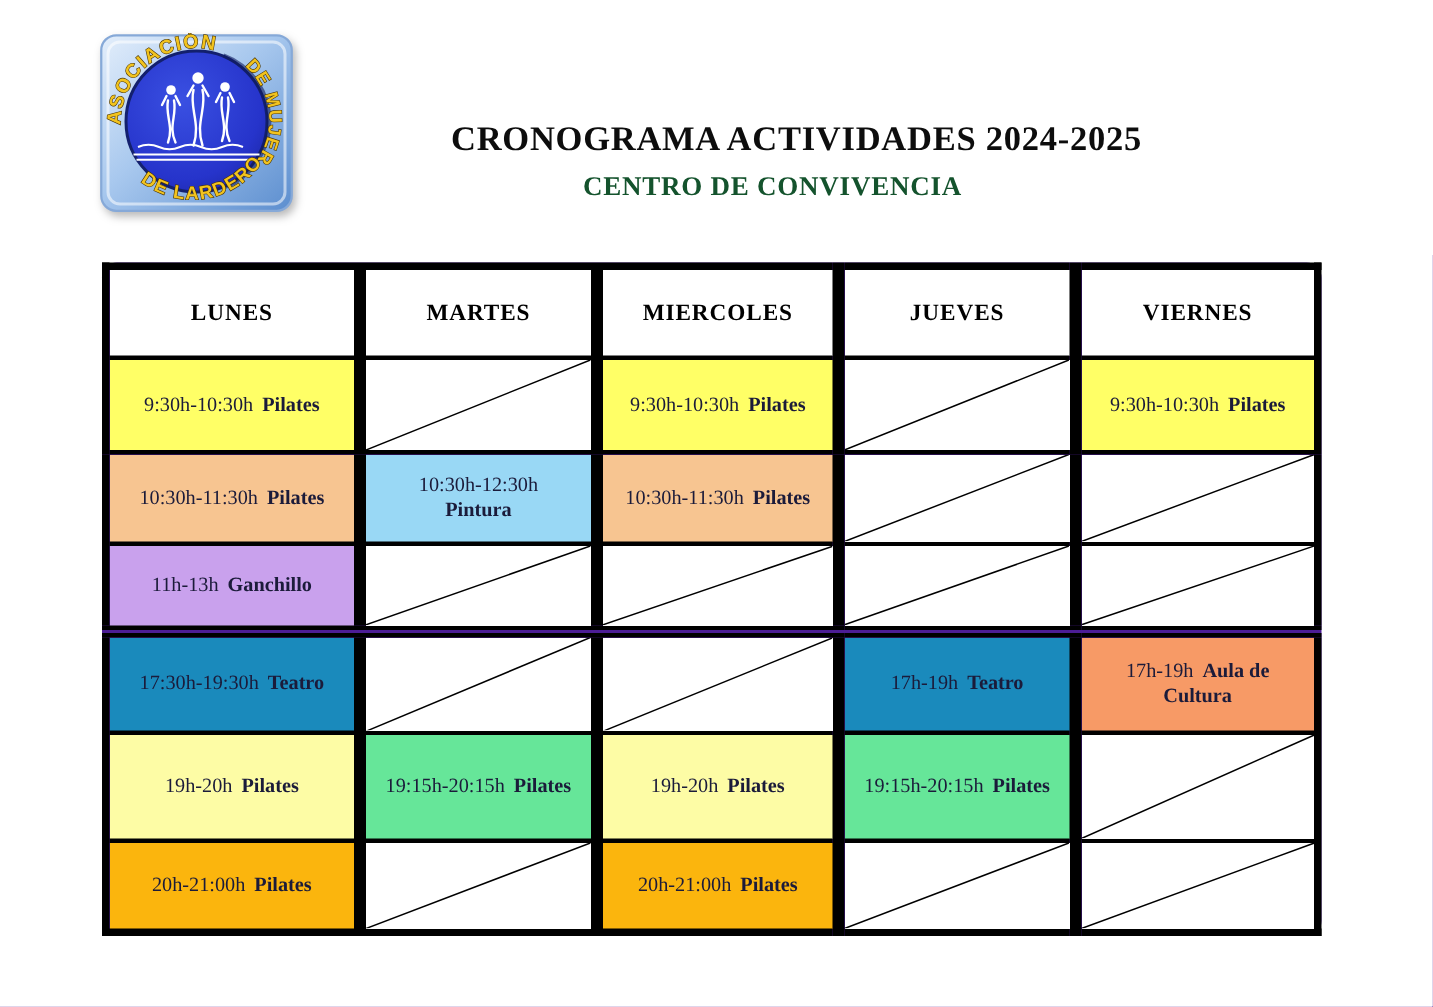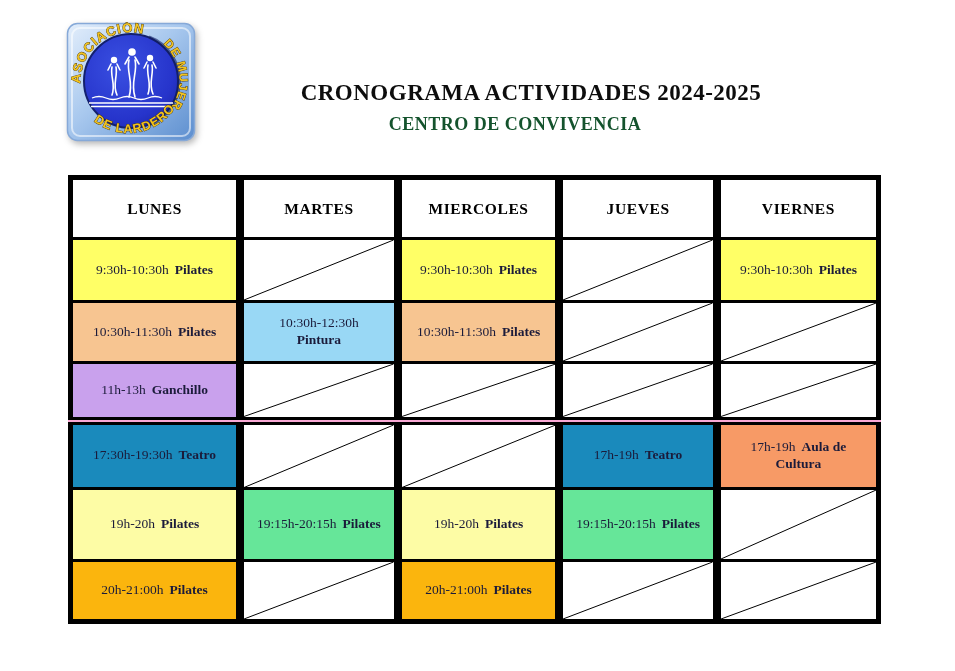--- a/index.html
+++ b/index.html
@@ -12,21 +12,21 @@
 
   
   .title-wrap{position:absolute;left:75px;top:0;width:880px;text-align:center;}
   h1.title{margin:16px;position:absolute;top:64px;left:0;width:100%;
            font-size:23px;font-weight:bold;color:#0d0d0d;letter-spacing:.5px;}
   h2.subtitle{margin:0;position:absolute;top:114px;left:0;width:100%;
            font-size:18px;font-weight:bold;color:#14532d;letter-spacing:.5px;}
 
   
   table.sched{position:absolute;left:68px;top:175px;width:813px;
-              border-collapse:collapse;table-layout:fixed;background:#f9a8d4;border-radius:10px;}
+              border-collapse:collapse;table-layout:fixed;background:#4c1d95;border-radius:10px;}
   .sched th,.sched td{border:3px solid #000;border-left-width:8px;border-right-width:8px;
               text-align:center;vertical-align:middle;padding:2px 6px;overflow:hidden;}
   .sched th:first-child,.sched td:first-child{border-left-width:5px;}
   .sched th:last-child,.sched td:last-child{border-right-width:5px;}
   .sched thead th{border-top-width:5px;background:#fff;color:#000;
               font-size:15.5px;font-weight:bold;letter-spacing:.6px;}
   .sched tbody tr:last-child td{border-bottom-width:5px;}
   .sched tbody tr.sep td{border-top:8px double #000;}
 
   .sched thead tr{height:61px;}

